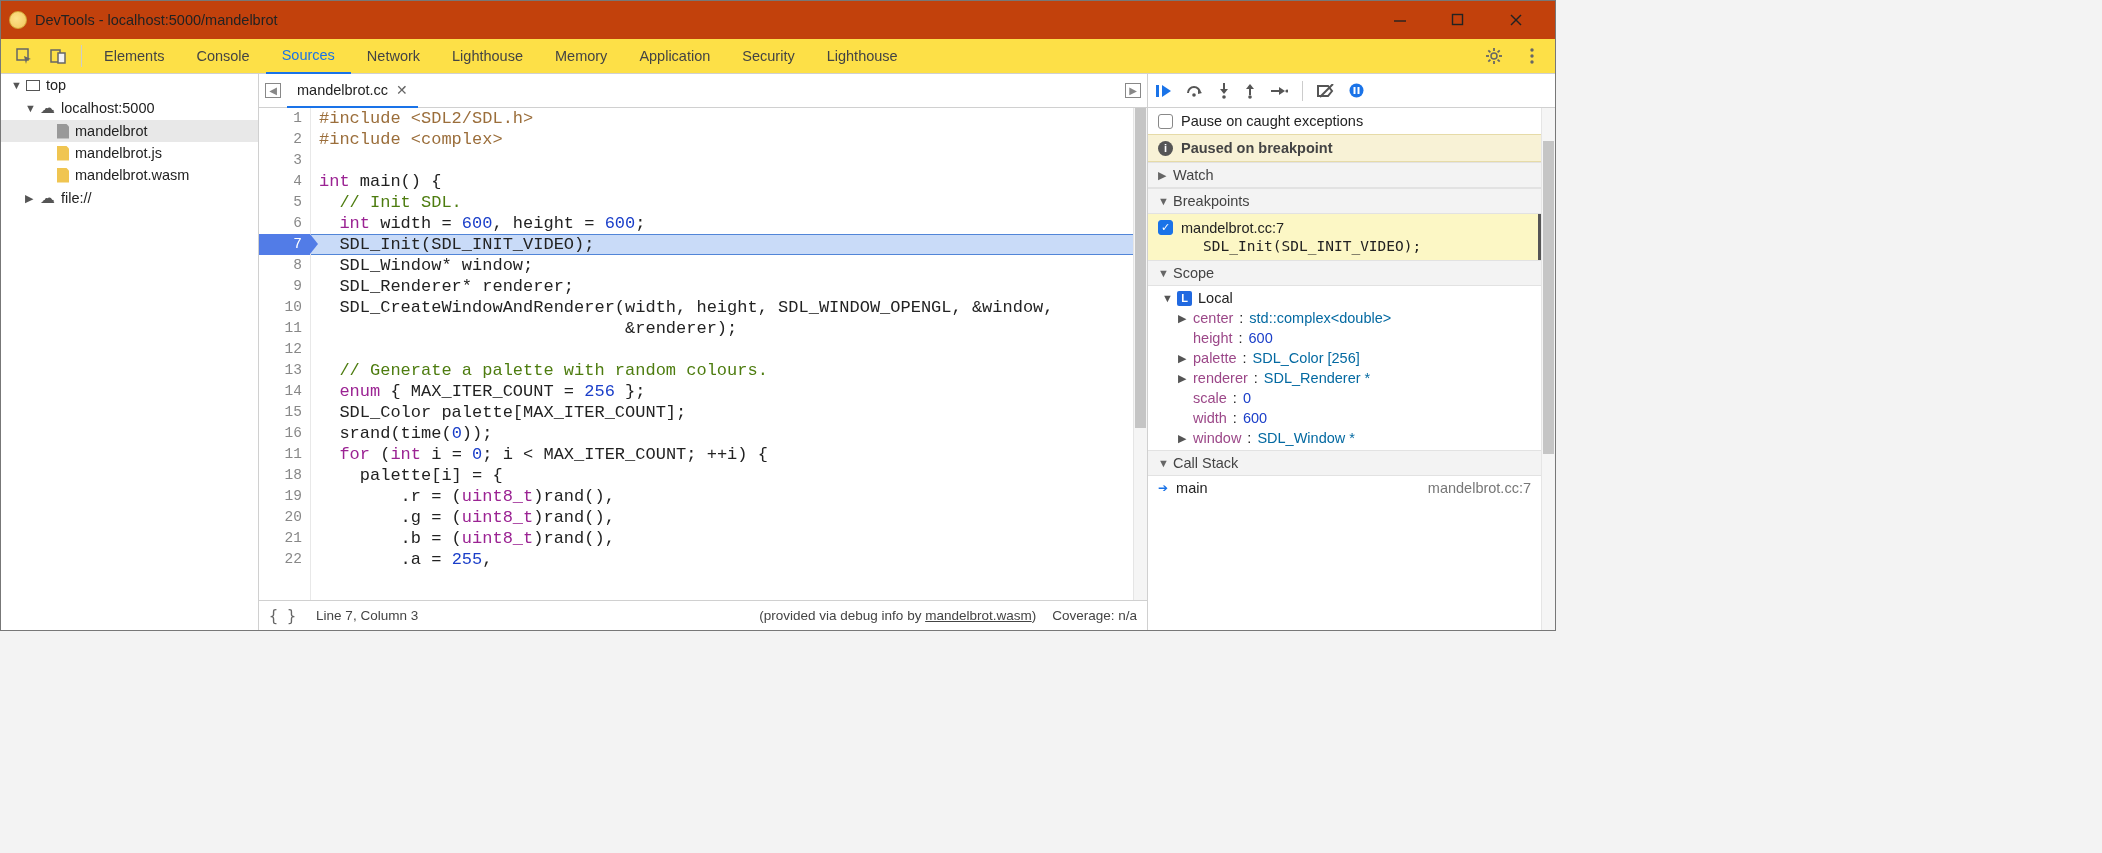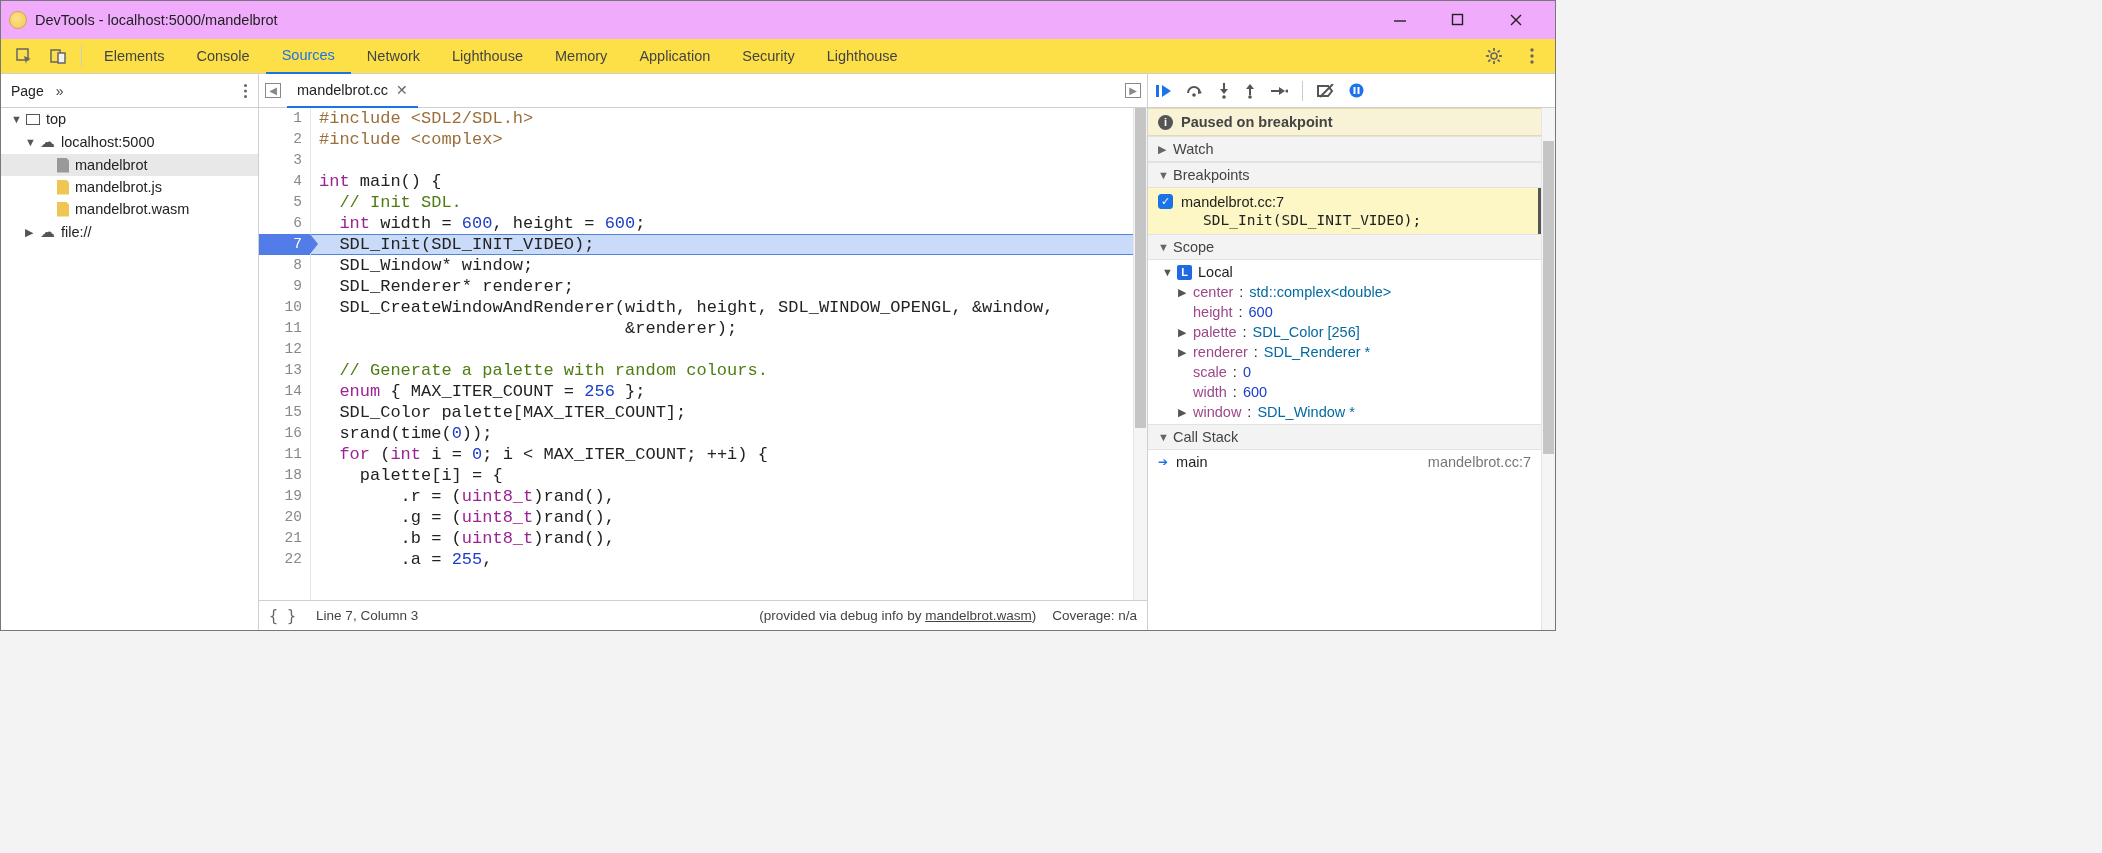--- a/index.html
+++ b/index.html
@@ -12,21 +12,21 @@
   height: 631px;
   overflow: hidden;
   border: 1px solid #777;
 }
 .titlebar {
   height: 38px;
   display: flex;
   align-items: center;
   padding: 0 8px;
   gap: 8px;
-  background: #f0abfc;
+  background: #c2410c;
 }
 .titlebar .logo {
   width: 18px; height: 18px;
   border-radius: 50%;
   background: radial-gradient(circle at 40% 40%, #fde28a, #f2c55b);
   border: 1px solid #d4a937;
 }
 .titlebar .title { font-size: 14.5px; color: #222; }
 .window-controls { margin-left: auto; display: flex; gap: 26px; padding-right: 6px; }
 .window-controls span { font-size: 14px; cursor: pointer; color: #222; width: 32px; text-align: center; }
@@ -238,31 +238,20 @@
           <circle cx="3" cy="15" r="1.7" fill="#666"></circle>
         </svg>
     </span>
   </div>
 </div>
 
 <div class="main">
   <div class="panes">
 
     <div class="sidebar">
-      <div class="sidebar-header">
-        <span>Page</span>
-        <span style="font-size:14px;color:#444;">»</span>
-        <span class="more">
-          <svg width="5" height="16" viewBox="0 0 5 16">
-              <circle cx="2.5" cy="2.5" r="1.5" fill="#666"></circle>
-              <circle cx="2.5" cy="8" r="1.5" fill="#666"></circle>
-              <circle cx="2.5" cy="13.5" r="1.5" fill="#666"></circle>
-            </svg>
-        </span>
-      </div>
       <div class="file-tree">
         <div class="tree-item l1">
           <span class="tri">▼</span>
           <span class="icon-frame"></span>
           <span>top</span>
         </div>
         <div class="tree-item l2">
           <span class="tri">▼</span>
           <span class="icon-cloud">☁</span>
           <span>localhost:5000</span>
@@ -384,20 +373,24 @@
         <span class="ico blue">
             <svg width="15" height="15" viewBox="0 0 15 15">
               <circle cx="7.5" cy="7.5" r="7" fill="#1a73e8"></circle>
               <rect x="4.5" y="4" width="2" height="7" fill="#fff"></rect>
               <rect x="8.5" y="4" width="2" height="7" fill="#fff"></rect>
             </svg>
           </span>
       </div>
 
       <div style="overflow:hidden; flex:1; display:flex; flex-direction:column; margin-right:14px;">
+        <div class="pause-row">
+          <span class="checkbox"></span>
+          <span>Pause on caught exceptions</span>
+        </div>
         <div class="paused-banner">
           <span class="info-circle">i</span>
           <span>Paused on breakpoint</span>
         </div>
 
         <div class="section-hdr">
           <span class="tri">▶</span>
           <span>Watch</span>
         </div>
 

